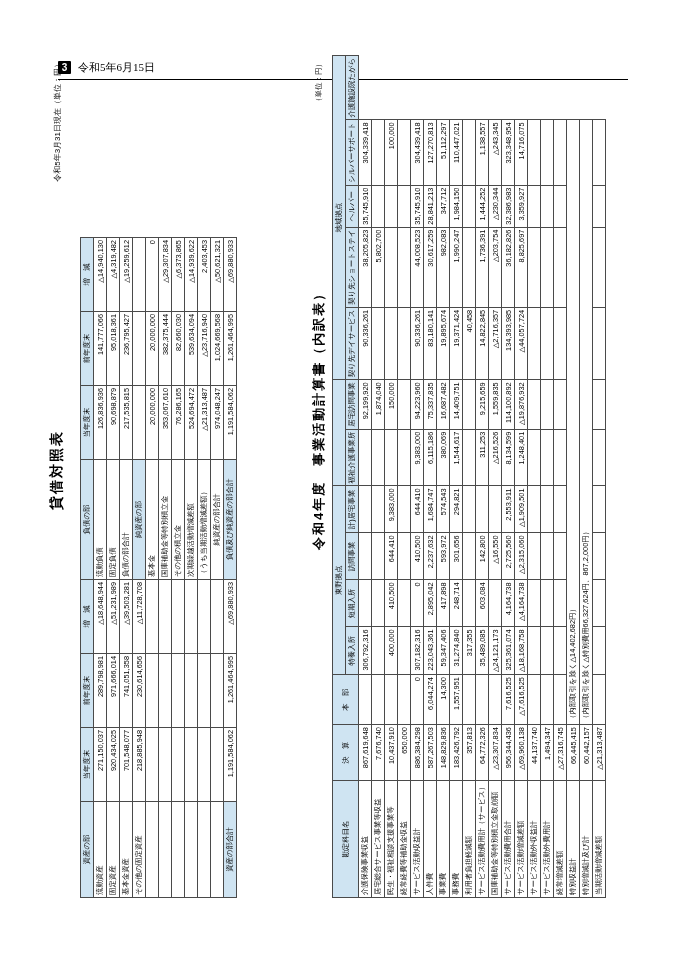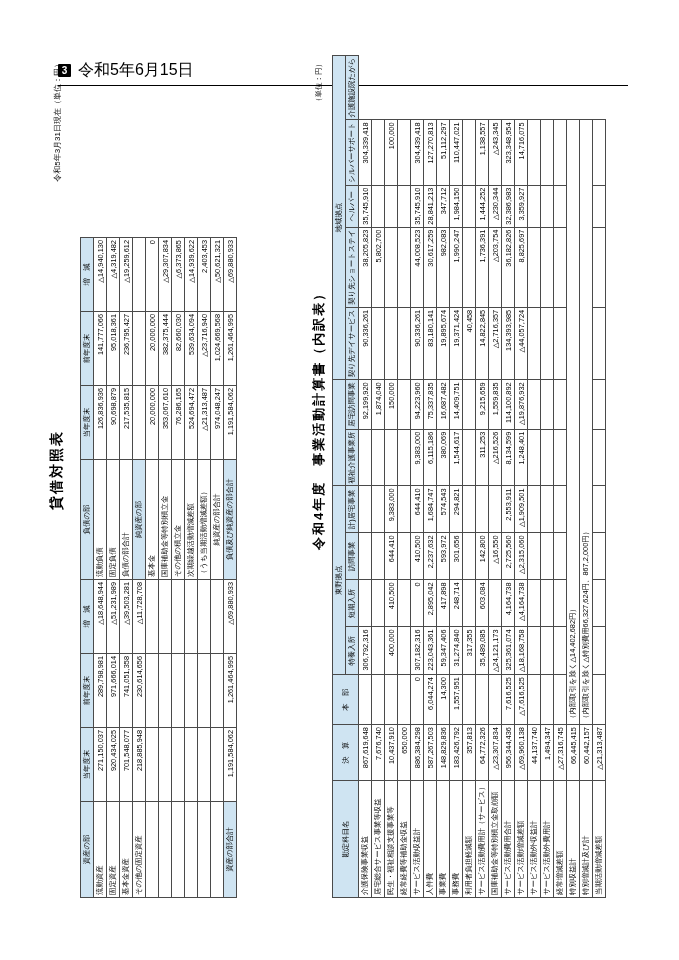--- a/index.html
+++ b/index.html
@@ -16,21 +16,21 @@
     position:absolute; top:60px; left:58px; width:570px;
     border-bottom:1.2px solid #000;
     padding-bottom:4px;
     display:flex; align-items:center; gap:7px;
   }
   .page-num{
     font-size:10px; font-weight:bold; color:#fff; background:#000;
     width:13px;height:13px; display:flex;align-items:center;justify-content:center;
     border-radius:1px;
   }
-  .page-date{font-size:16px;}
+  .page-date{font-size:11px;font-family:Liberation Serif, serif;}
 
   
   .rot-wrap{
     position:absolute;
     top:0;left:0;
     width:679px;height:960px;
   }
   .rot-inner{
     position:absolute;
     width:860px;   

